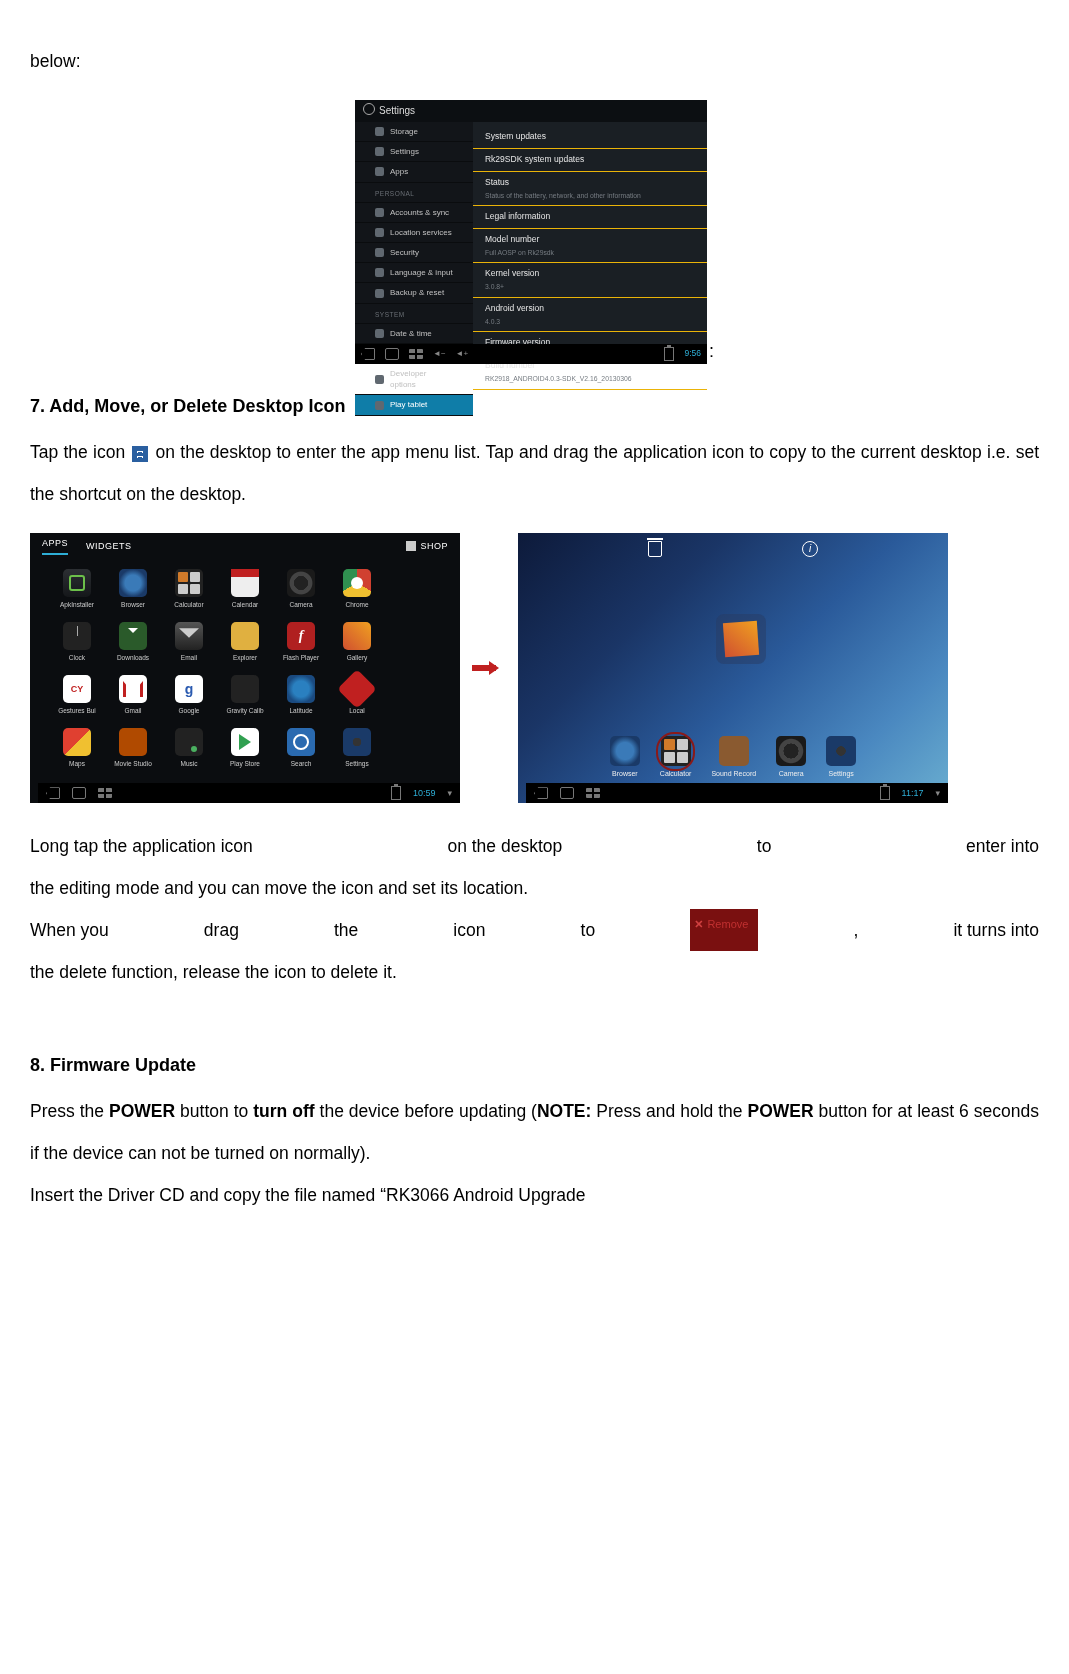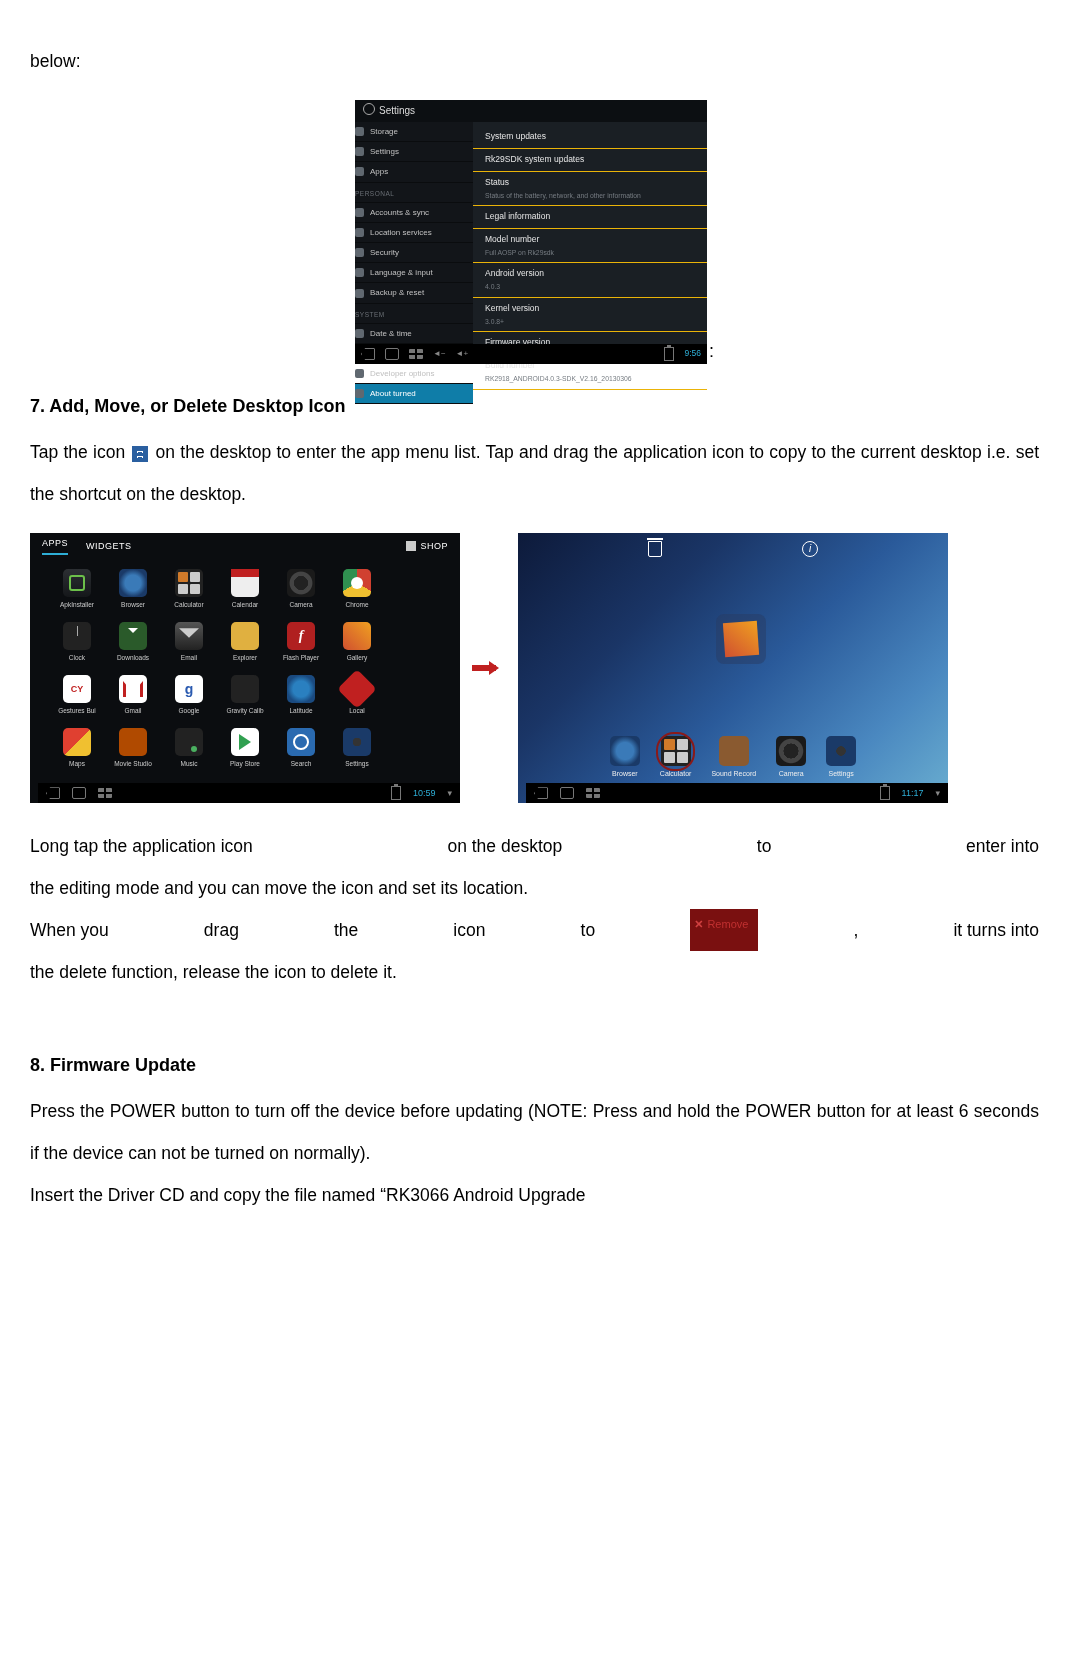--- a/index.html
+++ b/index.html
@@ -106,21 +106,21 @@
     right: 0;
   }
   .shot1-side {
     width: 118px;
     background: #121519;
   }
   .shot1-side .item {
     display: flex;
     align-items: center;
     gap: 6px;
-    padding: 4px 0;
+    padding: 4px 20px;
     font-size: 8px;
     color: #c0c0c0;
     border-bottom: 1px solid #0a0c0e;
   }
   .shot1-side .item.section {
     color: #6a6f75;
     font-size: 6.5px;
     letter-spacing: 0.5px;
     padding-top: 6px;
   }
@@ -384,21 +384,21 @@
       border:none;height:10px;
   }
   .batt{display:inline-block;width:8px;height:12px;border:1px solid #777;position:relative;}
   .batt::before{content:"";position:absolute;top:-3px;left:2px;width:4px;height:2px;background:#777;}
 
   .spaced-line {
     display:flex;
     justify-content:space-between;
     line-height:2.4;
   }
-  .bold { font-weight: normal; }
+  .bold { font-weight: bold; }
 </style>
 </head>
 <body>
 
 <div class="para">below:</div>
 
 <div class="center-wrap">
   <div class="shot1">
     <div class="shot1-header">
       <span class="gear"></span><span>Settings</span>
@@ -450,21 +450,21 @@
           <div class="item">
             <span class="miniicon"></span>
             <span>Accessibility</span>
           </div>
           <div class="item">
             <span class="miniicon"></span>
             <span>Developer options</span>
           </div>
           <div class="item active">
             <span class="miniicon"></span>
-            <span>About turned</span>
+            <span>Play tablet</span>
           </div>
         </div>
       <div class="shot1-main" id="shot1-main">
           <div class="row">
             <div class="t">System updates</div>
           </div>
           <div class="row">
             <div class="t">Rk29SDK system updates</div>
           </div>
           <div class="row">
@@ -472,26 +472,26 @@
             <div class="s">Status of the battery, network, and other information</div>
           </div>
           <div class="row">
             <div class="t">Legal information</div>
           </div>
           <div class="row">
             <div class="t">Model number</div>
             <div class="s">Full AOSP on Rk29sdk</div>
           </div>
           <div class="row">
+            <div class="t">Kernel version</div>
+            <div class="s">3.0.8+</div>
+          </div>
+          <div class="row">
             <div class="t">Android version</div>
             <div class="s">4.0.3</div>
-          </div>
-          <div class="row">
-            <div class="t">Kernel version</div>
-            <div class="s">3.0.8+</div>
           </div>
           <div class="row">
             <div class="t">Firmware version</div>
           </div>
           <div class="row">
             <div class="t">Build number</div>
             <div class="s">RK2918_ANDROID4.0.3-SDK_V2.16_20130306</div>
           </div>
         </div>
     </div>

